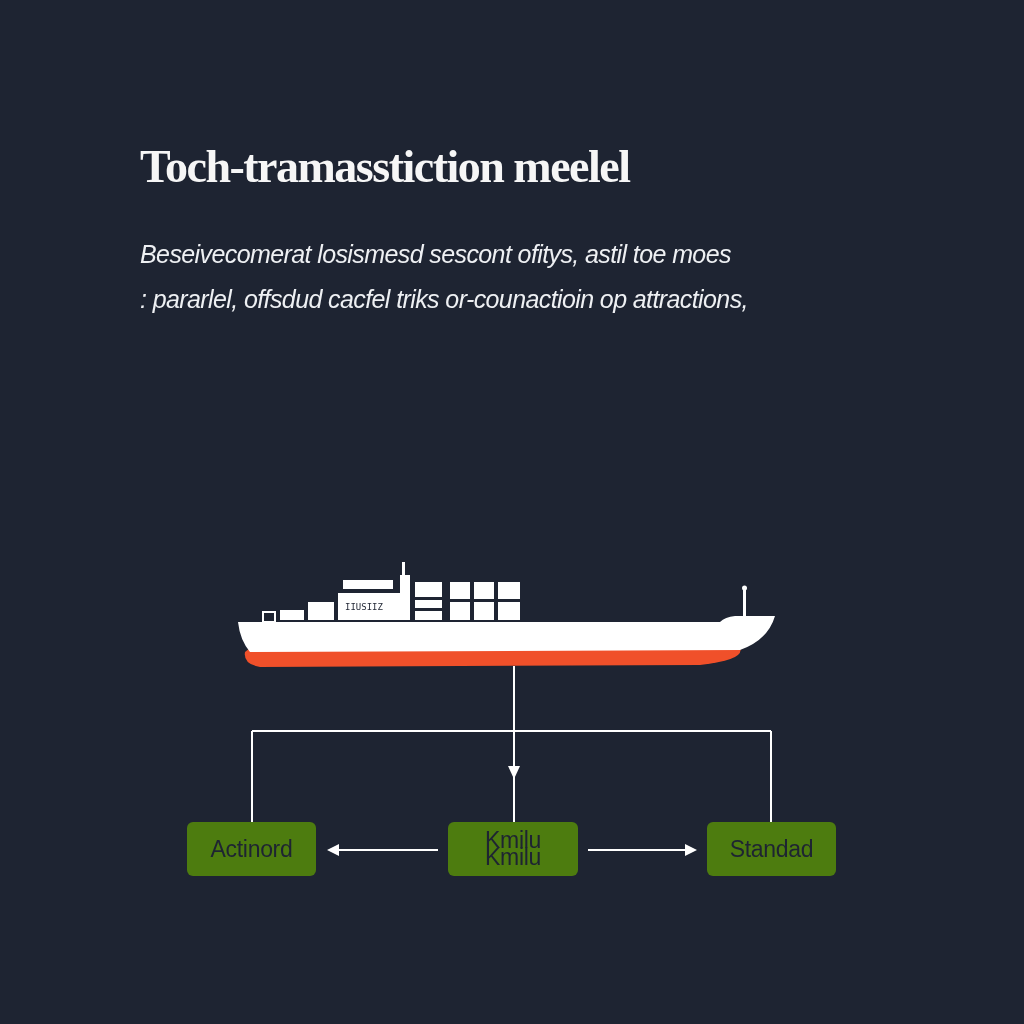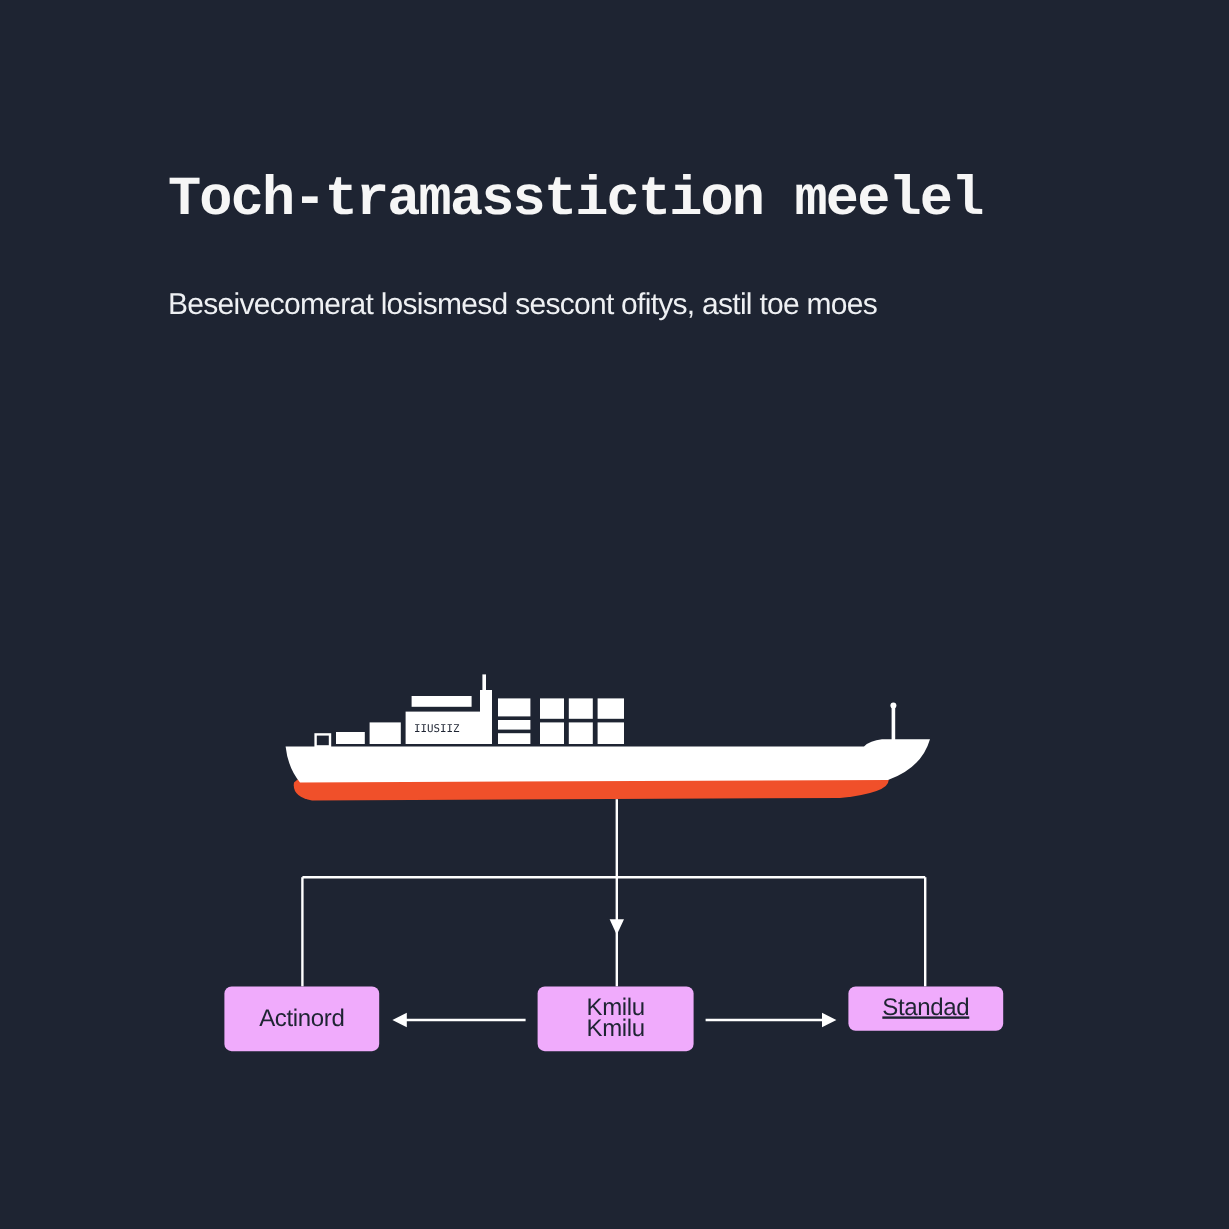--- a/index.html
+++ b/index.html
@@ -5,45 +5,46 @@
   html, body { margin:0; padding:0; }
   body {
     width:1024px; height:1024px; overflow:hidden;
     background:#1e2432;
     font-family:"Liberation Sans", sans-serif;
     position:relative;
     color:#ffffff;
   }
   .title {
     position:absolute; left:140px; top:140px;
-    font-family:Liberation Mono, monospace;
+    font-family:Liberation Serif, serif;
     font-weight:bold; font-size:46px; letter-spacing:-1.5px;
     color:#f6f6f6; white-space:nowrap;
   }
   .desc {
     position:absolute; left:140px; top:232px; width:780px;
     font-size:25px; line-height:45px; color:#eef0f3;
     letter-spacing:-0.6px;
   }
-  .desc div { white-space:nowrap; }
+  .desc div { white-space:nowrap;font-style:italic; }
   svg.diagram { position:absolute; left:0; top:0; }
   .node {
-    position:absolute; background:#f0abfc; border-radius:6px;
-    color:#1e2432; font-size:20px; text-align:left;
+    position:absolute; background:#4d7c0f; border-radius:6px;
+    color:#1e2432; font-size:23px; text-align:left;
     display:flex; align-items:center; justify-content:center;
     flex-direction:column; line-height:17px; letter-spacing:-0.3px;
   }
 </style>
 </head>
 <body>
 
 <div class="title">Toch-tramasstiction meelel</div>
 
 <div class="desc">
   <div>Beseivecomerat losismesd sescont ofitys, astil toe moes</div>
+  <div>: pararlel, offsdud cacfel triks or-counactioin op attractions,</div>
 </div>
 
 <svg class="diagram" width="1024" height="1024" viewBox="0 0 1024 1024">
   <g>
 
     <rect x="263" y="612" width="12" height="10" fill="none" stroke="#fff" stroke-width="2"></rect>
     <rect x="280" y="610" width="24" height="10" fill="#fff"></rect>
     <rect x="308" y="602" width="26" height="18" fill="#fff"></rect>
     <rect x="338" y="593" width="62" height="27" fill="#fff"></rect>
     <rect x="343" y="580" width="50" height="9" fill="#fff"></rect>
@@ -84,15 +85,15 @@
   </g>
 </svg>
 
 <div class="node" style="left:187px; top:822px; width:129px; height:54px;">
   <span>Actinord</span>
 </div>
 <div class="node" style="left:448px; top:822px; width:130px; height:54px;">
   <span>Kmilu</span>
   <span>Kmilu</span>
 </div>
-<div class="node" style="left:707px; top:822px; width:129px; height:37px;text-decoration:underline;">
+<div class="node" style="left:707px; top:822px; width:129px; height:54px;">
   <span>Standad</span>
 </div>
 
 </body></html>

